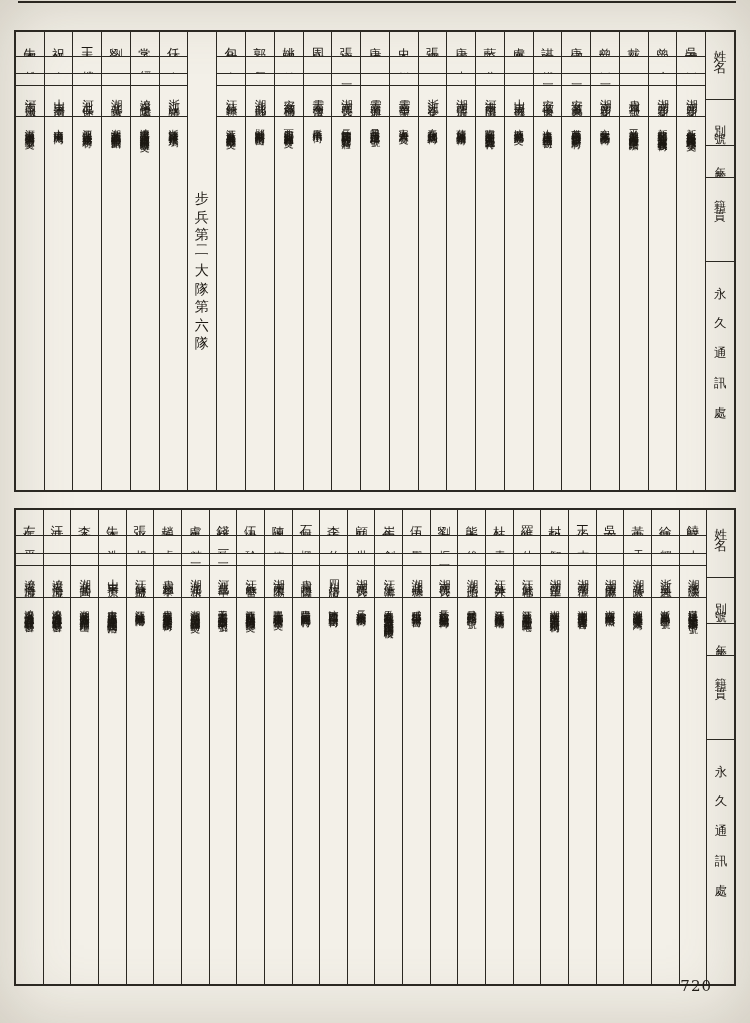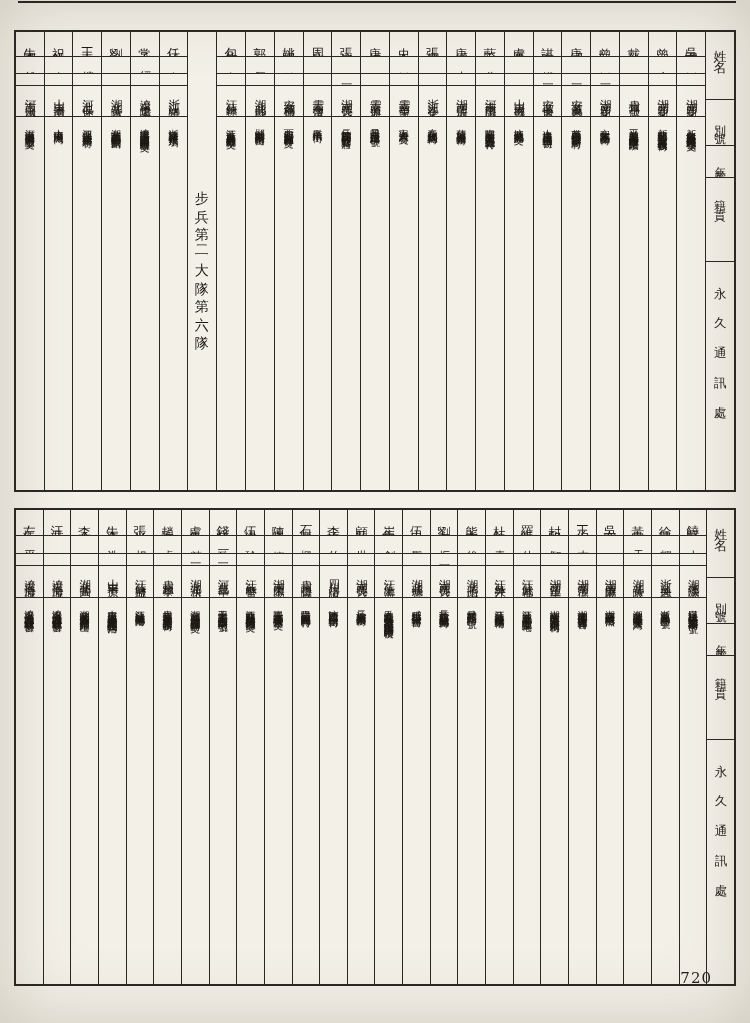--- a/index.html
+++ b/index.html
@@ -71,21 +71,21 @@
     font-size: 12.5px; letter-spacing: 30px; padding-top: 10px;
   }
   .r-addr.header-addr { display: flex; justify-content: center; align-items: flex-start; }
 
   .unit-col {
     display: flex; align-items: center; justify-content: center;
   }
   .unit-text { font-size: 14px; letter-spacing: 18px; }
 
   .page-number {
-    position: absolute; right: 38px; bottom: 36px;
+    position: absolute; right: 38px; bottom: 28px;
     font-size: 15px; letter-spacing: 1px; color: #221e18;
   }
 </style>
 </head>
 <body>
 
 <div class="page">
   <div class="scan-top-line"></div>
   <div id="table-top" class="roster-table table-top">
       <div class="col header-col">

